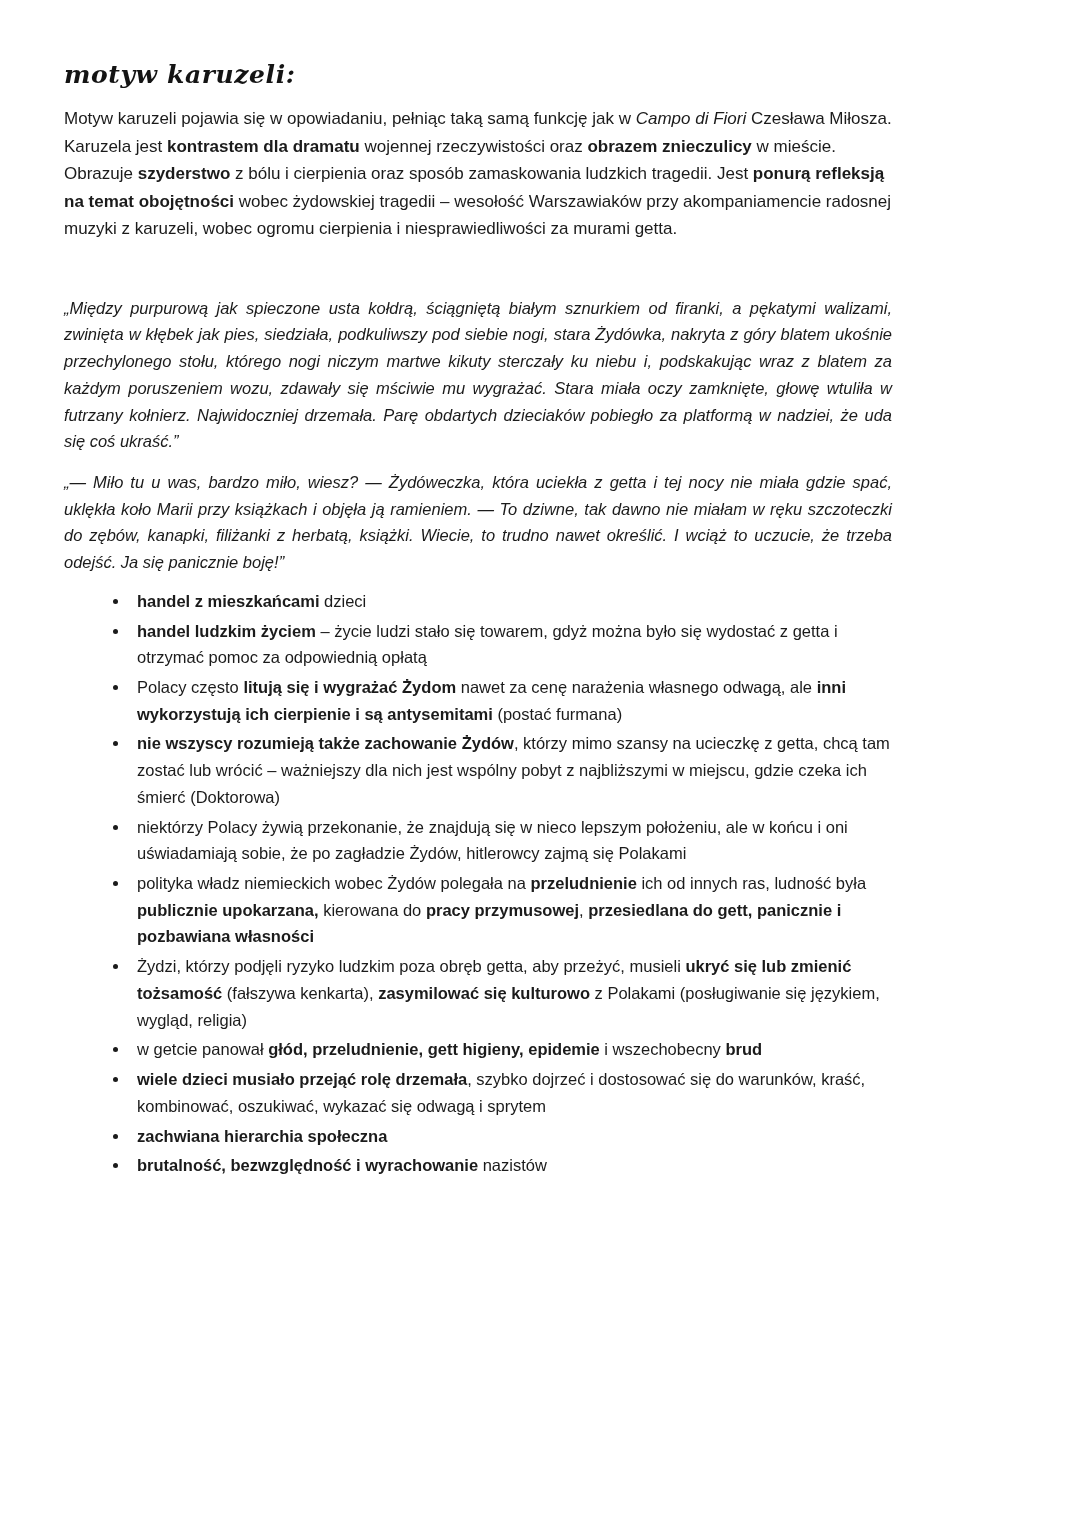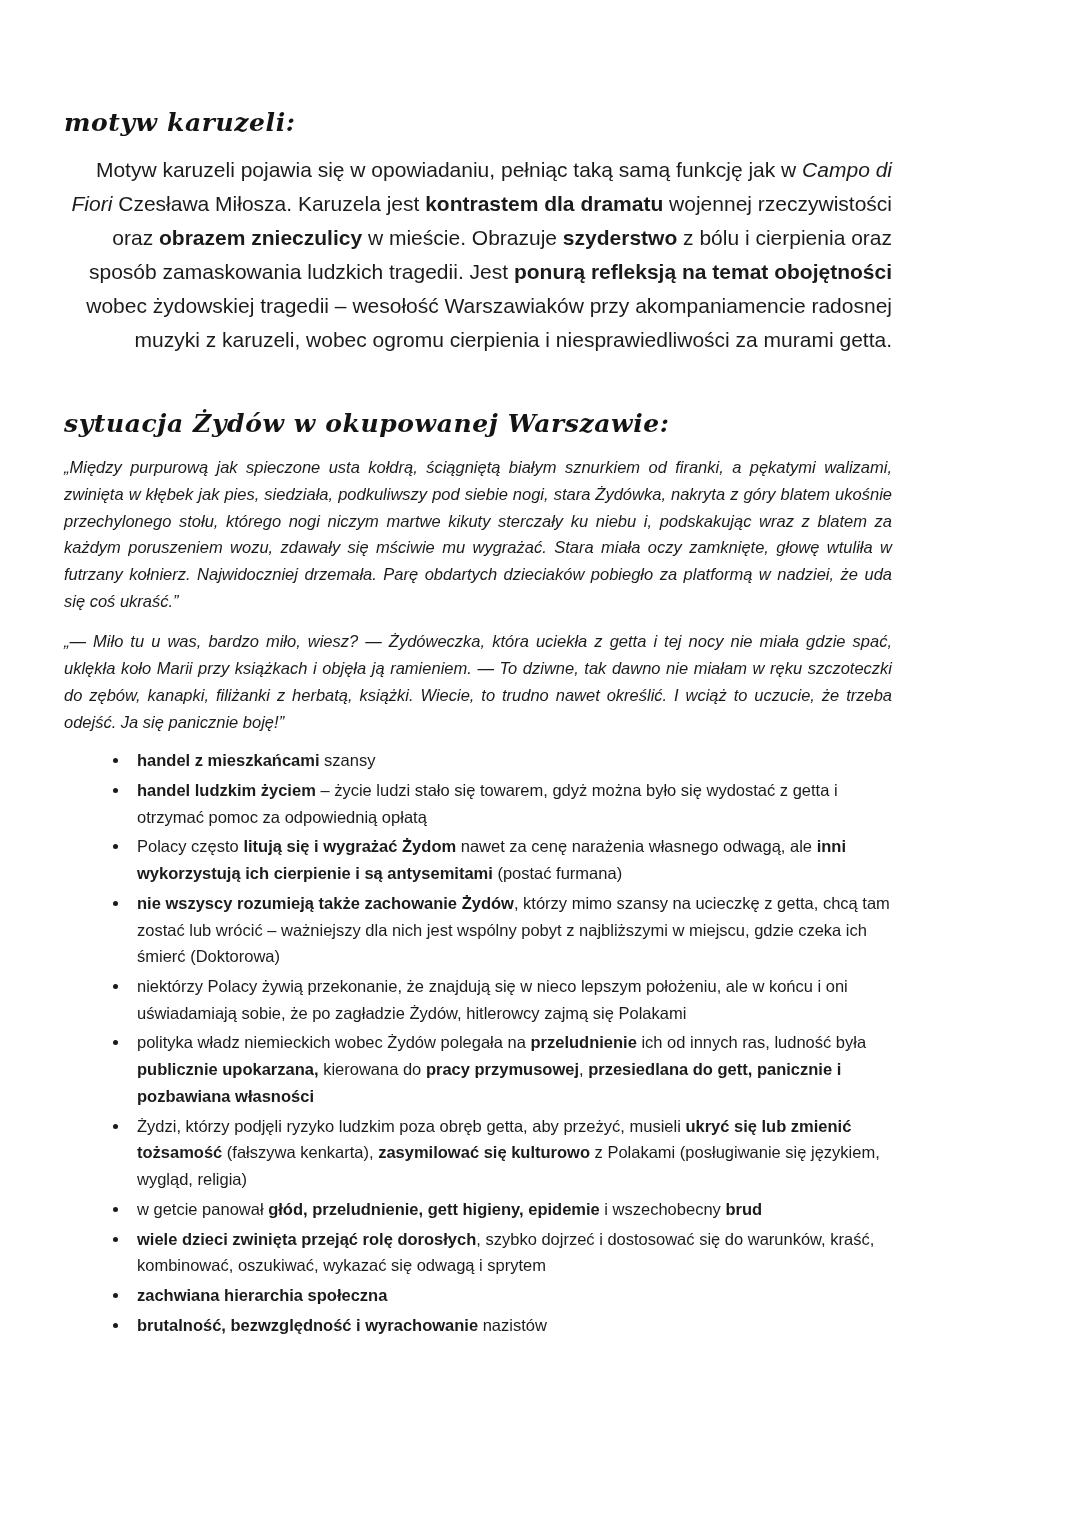--- a/index.html
+++ b/index.html
@@ -9,37 +9,37 @@
     width: 1080px;
     min-height: 1527px;
     margin: 0 auto;
     font-family: "Liberation Sans", sans-serif;
     color: #1b1b1b;
     -webkit-font-smoothing: antialiased;
   }
   .page {
     width: 956px;
     min-height: 1527px;
-    padding: 108px 64px 60px 64px;
+    padding: 60px 64px 60px 64px;
     background: #ffffff;
   }
   .script-heading {
     font-family: "DejaVu Serif", serif;
     font-style: italic;
     font-weight: 700;
     font-size: 25px;
     letter-spacing: 0.6px;
     color: #141414;
     margin-bottom: 16px;
   }
   .section-2 { margin-top: 52px; }
   .para {
-    font-size: 21px;
+    font-size: 17px;
     line-height: 1.62;
-    text-align: right;
+    text-align: left;
     margin-bottom: 10px;
   }
   .quote {
     font-size: 16.5px;
     line-height: 1.62;
     font-style: italic;
     text-align: justify;
     margin-bottom: 14px;
   }
   .quote:last-of-type { margin-bottom: 12px; }
@@ -62,31 +62,30 @@
 <body>
 
 <div class="page">
 
   <section class="section-1">
     <h2 class="script-heading">motyw karuzeli:</h2>
     <p class="para"><span>Motyw karuzeli pojawia się w opowiadaniu, pełniąc taką samą funkcję jak w </span><span class="i">Campo di Fiori</span><span> Czesława Miłosza. Karuzela jest </span><span class="b">kontrastem dla dramatu</span><span> wojennej rzeczywistości oraz </span><span class="b">obrazem znieczulicy</span><span> w mieście. Obrazuje </span><span class="b">szyderstwo</span><span> z bólu i cierpienia oraz sposób zamaskowania ludzkich tragedii. Jest </span><span class="b">ponurą refleksją na temat obojętności</span><span> wobec żydowskiej tragedii – wesołość Warszawiaków przy akompaniamencie radosnej muzyki z karuzeli, wobec ogromu cierpienia i niesprawiedliwości za murami getta.</span></p>
   </section>
 
   <section class="section-2">
-    <h2 class="script-heading">sytuacja Żydów w okupowanej Warszawie:</h2>
     <p class="quote"><span class="i">„Między purpurową jak spieczone usta kołdrą, ściągniętą białym sznurkiem od firanki, a pękatymi walizami, zwinięta w kłębek jak pies, siedziała, podkuliwszy pod siebie nogi, stara Żydówka, nakryta z góry blatem ukośnie przechylonego stołu, którego nogi niczym martwe kikuty sterczały ku niebu i, podskakując wraz z blatem za każdym poruszeniem wozu, zdawały się mściwie mu wygrażać. Stara miała oczy zamknięte, głowę wtuliła w futrzany kołnierz. Najwidoczniej drzemała. Parę obdartych dzieciaków pobiegło za platformą w nadziei, że uda się coś ukraść.”</span></p>
     <p class="quote"><span class="i">„— Miło tu u was, bardzo miło, wiesz? — Żydóweczka, która uciekła z getta i tej nocy nie miała gdzie spać, uklękła koło Marii przy książkach i objęła ją ramieniem. — To dziwne, tak dawno nie miałam w ręku szczoteczki do zębów, kanapki, filiżanki z herbatą, książki. Wiecie, to trudno nawet określić. I wciąż to uczucie, że trzeba odejść. Ja się panicznie boję!”</span></p>
     <ul class="bullets">
-        <li><span class="b">handel z mieszkańcami</span><span> szansy</span></li>
+        <li><span class="b">handel z mieszkańcami</span><span> dzieci</span></li>
         <li><span class="b">handel ludzkim życiem</span><span> – życie ludzi stało się towarem, gdyż można było się wydostać z getta i otrzymać pomoc za odpowiednią opłatą</span></li>
         <li><span>Polacy często </span><span class="b">litują się i wygrażać Żydom</span><span> nawet za cenę narażenia własnego odwagą, ale </span><span class="b">inni wykorzystują ich cierpienie i są antysemitami</span><span> (postać furmana)</span></li>
         <li><span class="b">nie wszyscy rozumieją także zachowanie Żydów</span><span>, którzy mimo szansy na ucieczkę z getta, chcą tam zostać lub wrócić – ważniejszy dla nich jest wspólny pobyt z najbliższymi w miejscu, gdzie czeka ich śmierć (Doktorowa)</span></li>
         <li><span>niektórzy Polacy żywią przekonanie, że znajdują się w nieco lepszym położeniu, ale w końcu i oni uświadamiają sobie, że po zagładzie Żydów, hitlerowcy zajmą się Polakami</span></li>
         <li><span>polityka władz niemieckich wobec Żydów polegała na </span><span class="b">przeludnienie</span><span> ich od innych ras, ludność była </span><span class="b">publicznie upokarzana,</span><span> kierowana do </span><span class="b">pracy przymusowej</span><span>, </span><span class="b">przesiedlana do gett, panicznie i pozbawiana własności</span></li>
         <li><span>Żydzi, którzy podjęli ryzyko ludzkim poza obręb getta, aby przeżyć, musieli </span><span class="b">ukryć się lub zmienić tożsamość</span><span> (fałszywa kenkarta), </span><span class="b">zasymilować się kulturowo</span><span> z Polakami (posługiwanie się językiem, wygląd, religia)</span></li>
         <li><span>w getcie panował </span><span class="b">głód, przeludnienie, gett higieny, epidemie</span><span> i wszechobecny </span><span class="b">brud</span></li>
-        <li><span class="b">wiele dzieci zwinięta przejąć rolę dorosłych</span><span>, szybko dojrzeć i dostosować się do warunków, kraść, kombinować, oszukiwać, wykazać się odwagą i sprytem</span></li>
+        <li><span class="b">wiele dzieci musiało przejąć rolę drzemała</span><span>, szybko dojrzeć i dostosować się do warunków, kraść, kombinować, oszukiwać, wykazać się odwagą i sprytem</span></li>
         <li><span class="b">zachwiana hierarchia społeczna</span></li>
         <li><span class="b">brutalność, bezwzględność i wyrachowanie</span><span> nazistów</span></li>
       </ul>
   </section>
 
 </div>
 
 </body></html>

